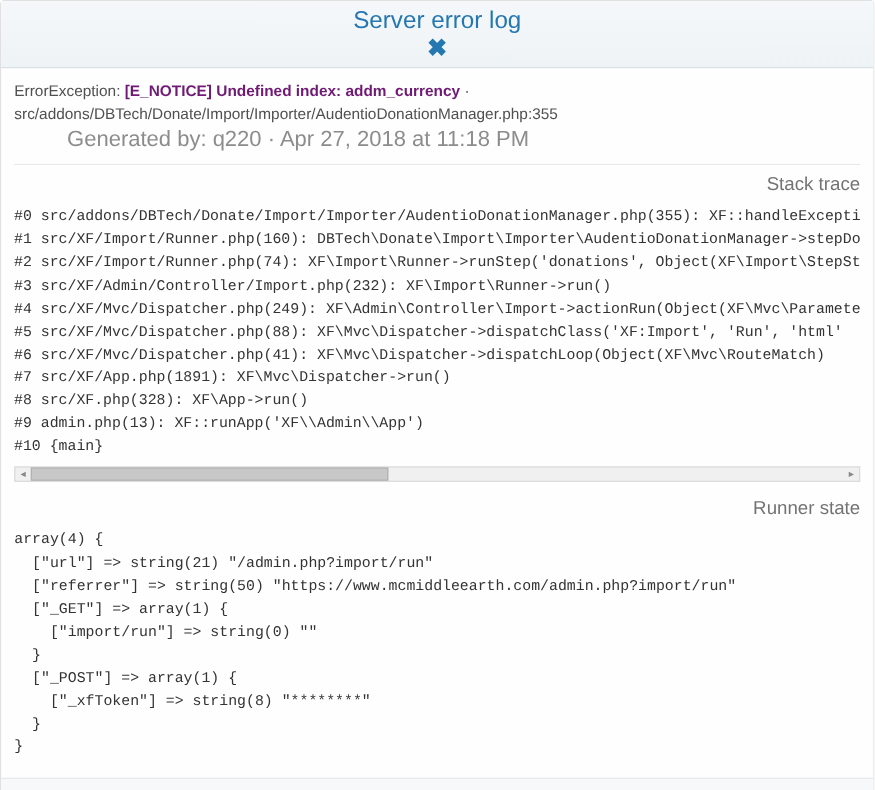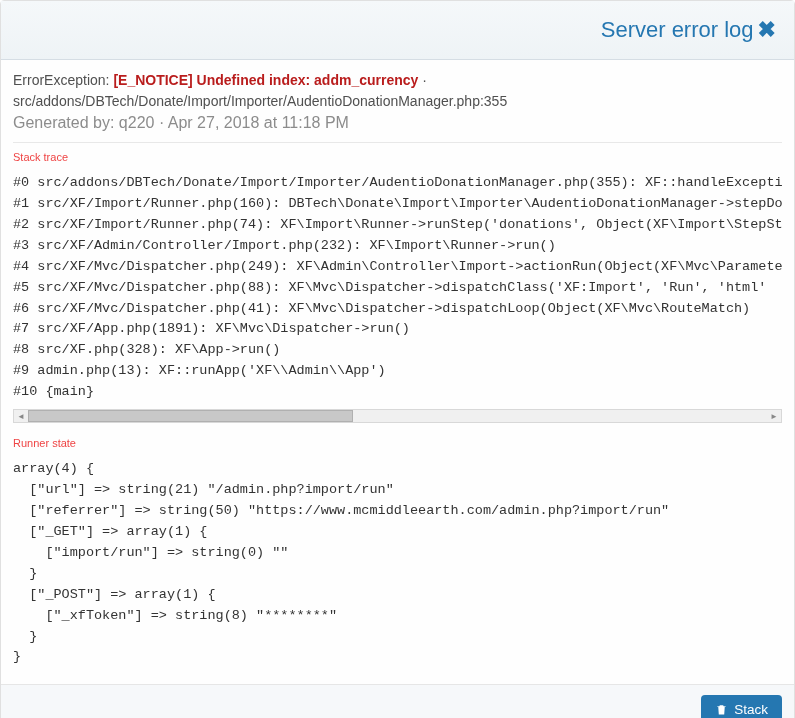--- a/index.html
+++ b/index.html
@@ -11,23 +11,24 @@
     }
     .modal {
       background: #fefefe;
       border: 1px solid #e0e0e0;
       border-radius: 4px;
     }
     .modal-header {
       display: flex;
       justify-content: flex-end;
       align-items: center;
-      padding: 16px 14px;
+      padding: 4px 14px;
       background: linear-gradient(to bottom, #f5f8fa, #eef3f6);
       border-bottom: 1px solid #d5dde4;
+      flex-direction: column;
     }
     .modal-title {
       font-size: 22px;
       font-weight: 400;
       color: #2577b1;
     }
     .close-btn {
       background: none;
       border: none;
       cursor: pointer;
@@ -38,36 +39,38 @@
     }
     .modal-body {
       padding: 10px 12px 12px 12px;
     }
     .error-line {
       font-size: 14px;
       color: #505050;
       line-height: 1.5;
       margin-bottom: 2px;
     }
-    .error-line .bold { font-weight: 600; color: #b91c1c; }
+    .error-line .bold { font-weight: 600; color: #701a75; }
     .meta-line {
-      font-size: 16px;
+      font-size: 20px;
       color: #8c8c8c;
       margin-top: 2px;
+      margin-left: 48px;
     }
     hr.sep {
       border: none;
       border-top: 1px solid #e8e8e8;
       margin: 10px 0 8px 0;
     }
     .section-title {
-      font-size: 11px;
+      font-size: 17px;
       font-weight: 400;
-      color: #ef4444;
+      color: #737373;
       margin-bottom: 10px;
+      text-align: right;
     }
     .code-block {
       font-family: 'Consolas', 'Courier New', monospace;
       font-size: 13.5px;
       color: #333;
       line-height: 1.55;
       white-space: pre;
       overflow-x: auto;
       padding-bottom: 4px;
     }

